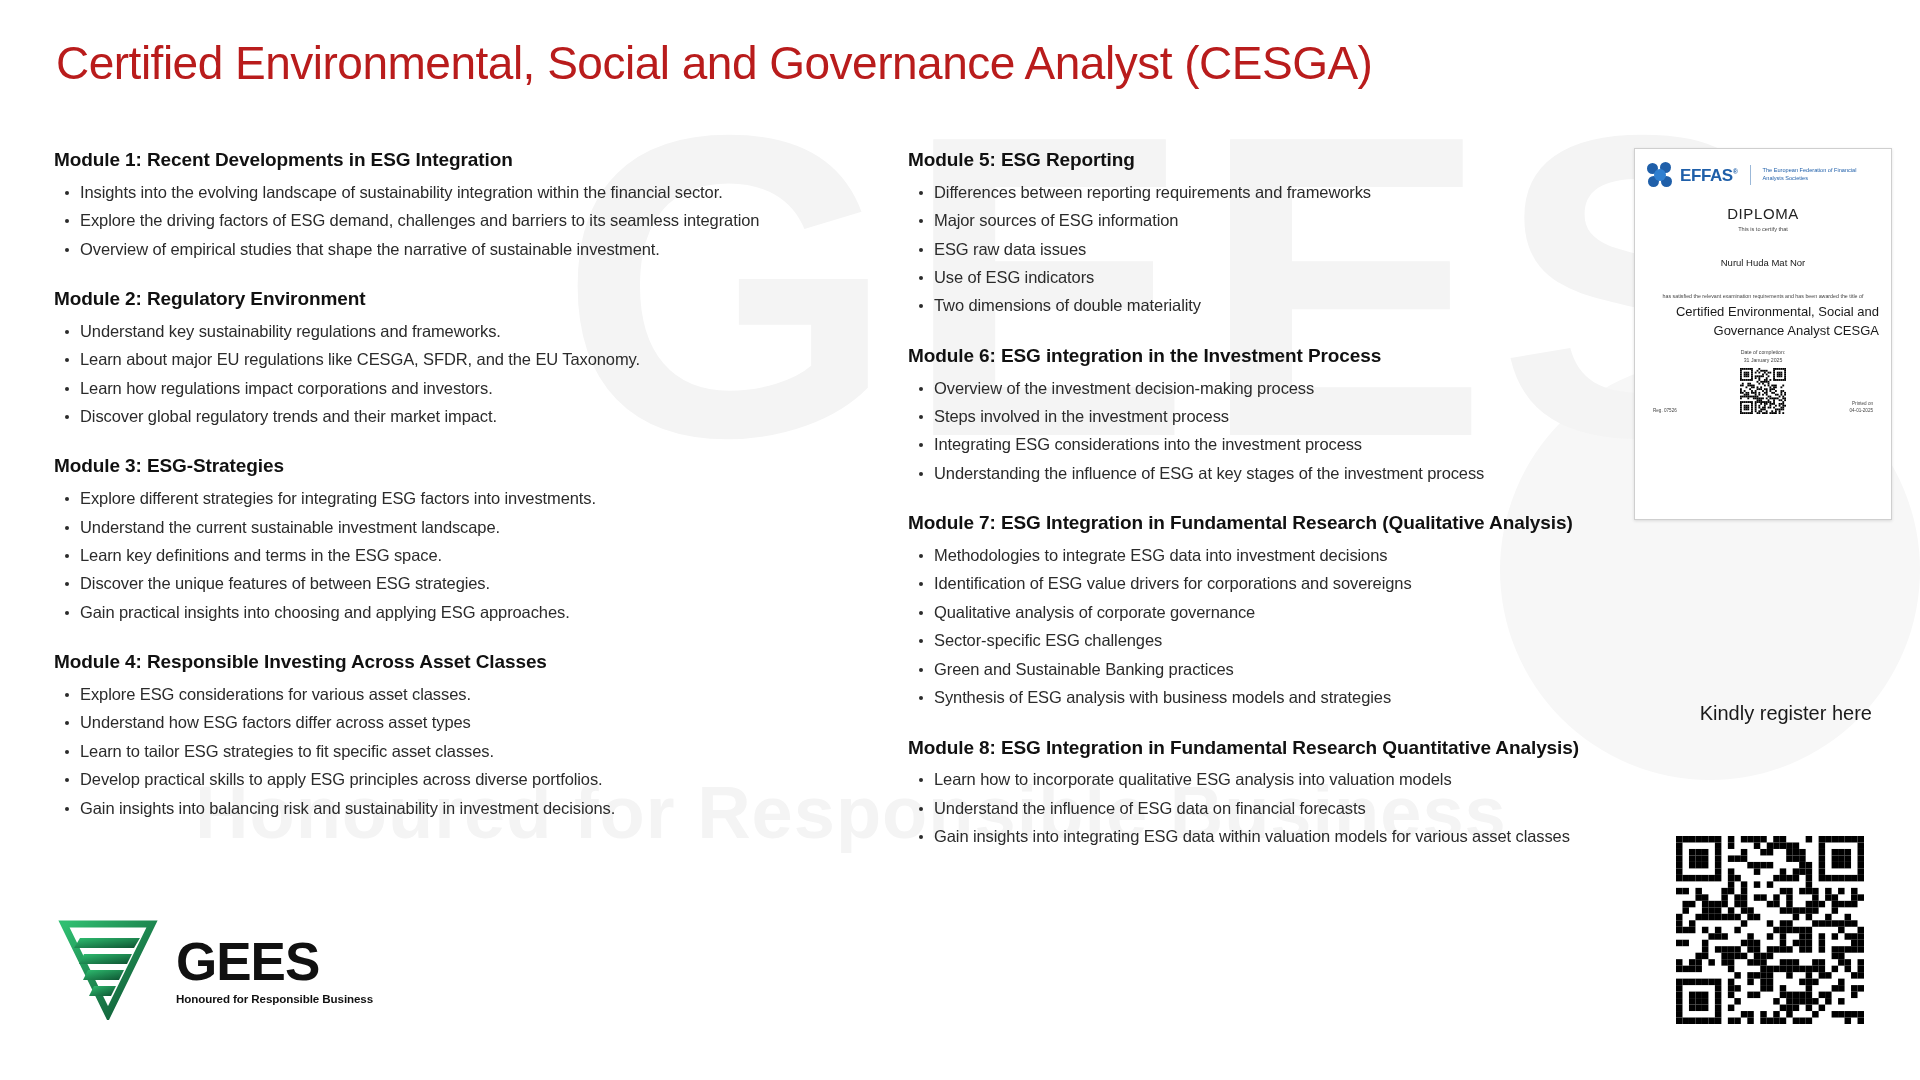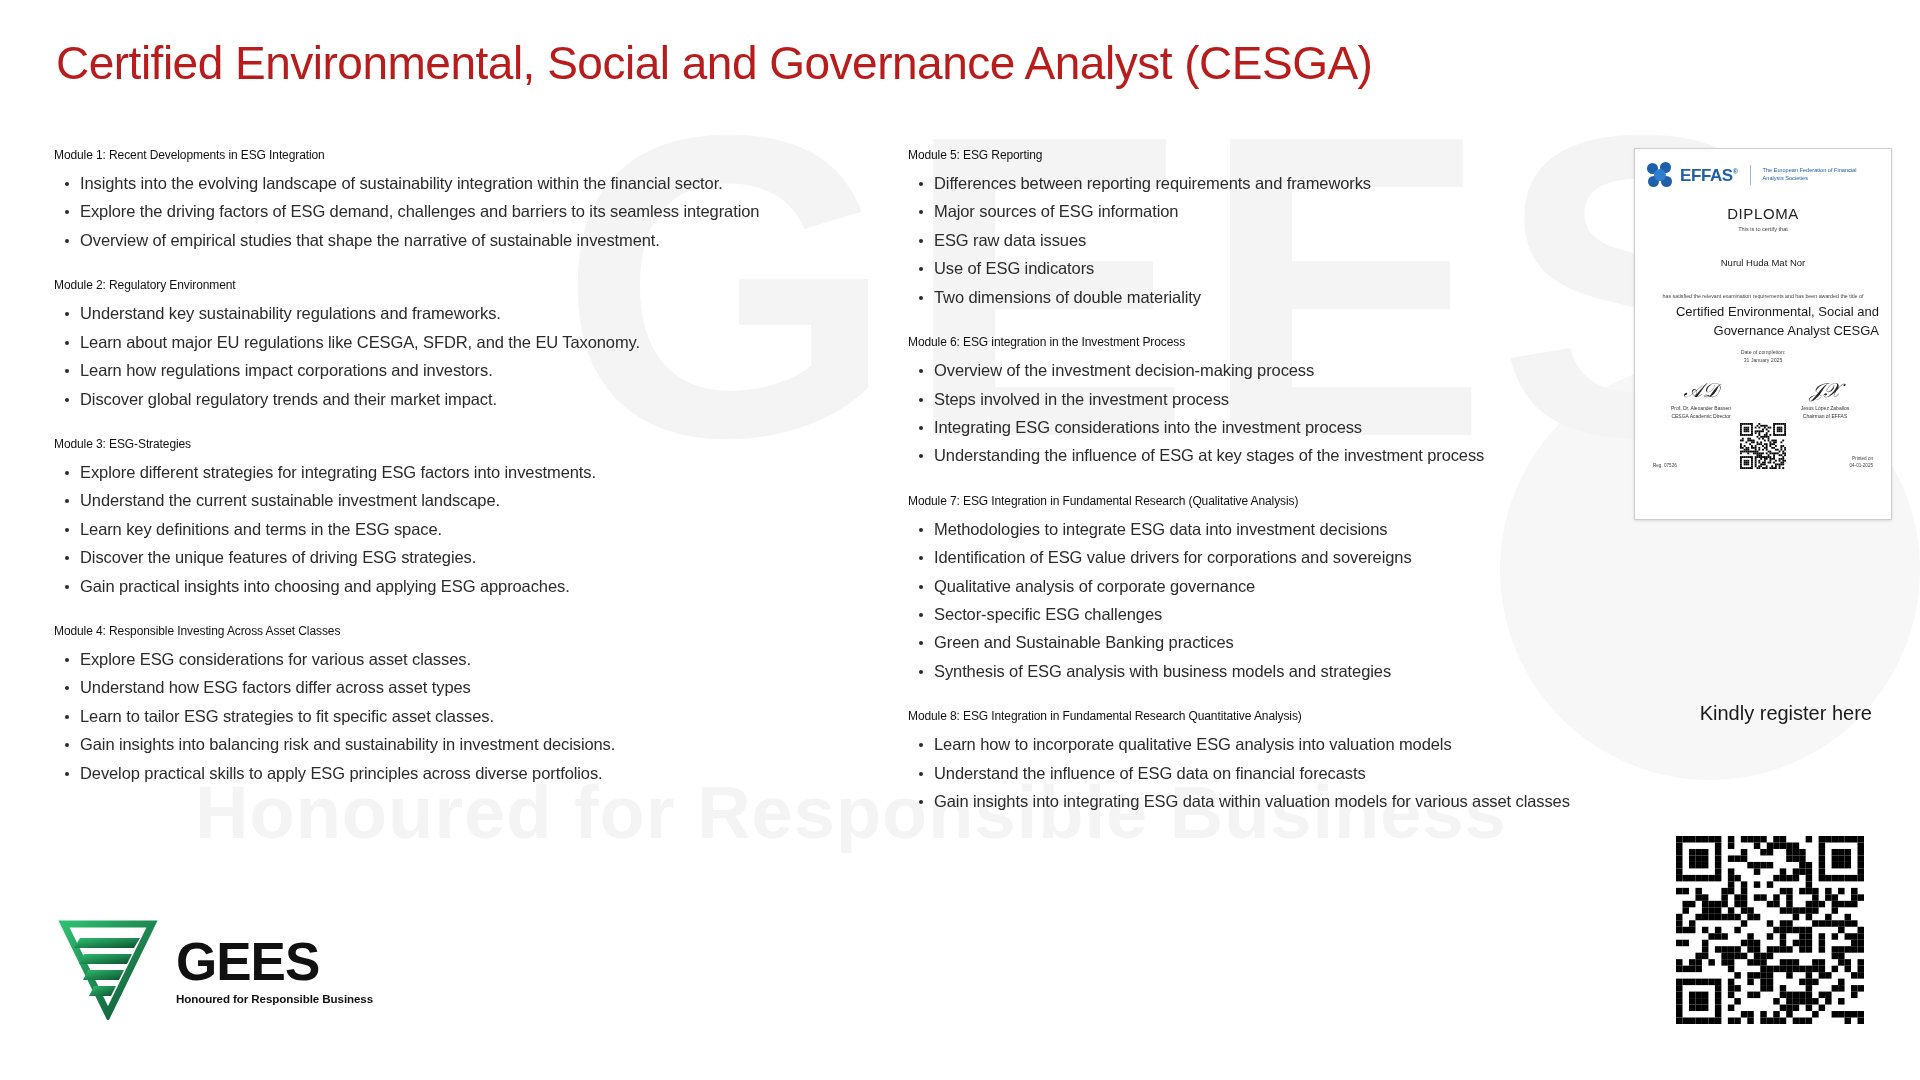--- a/index.html
+++ b/index.html
@@ -78,22 +78,22 @@
     position: absolute;
     z-index: 5;
   }
   .col-left  { left: 54px;  top: 148px;  width: 820px; }
   .col-right { left: 908px; top: 148px;  width: 740px; }
 
   .module { margin-bottom: 26px; }
   .module:last-child { margin-bottom: 0; }
 
   .module-title {
-    font-size: 12px;
-    font-weight: 400;
+    font-size: 19px;
+    font-weight: 700;
     color: #111111;
     margin-bottom: 9px;
     letter-spacing: -0.1px;
     line-height: 1.25;
   }
 
   .module-list {
     list-style: none;
     padding-left: 26px;
   }
@@ -331,32 +331,32 @@
           <li>Learn how regulations impact corporations and investors.</li>
           <li>Discover global regulatory trends and their market impact.</li>
         </ul>
       </div>
       <div class="module">
         <div class="module-title">Module 3: ESG-Strategies</div>
         <ul class="module-list">
           <li>Explore different strategies for integrating ESG factors into investments.</li>
           <li>Understand the current sustainable investment landscape.</li>
           <li>Learn key definitions and terms in the ESG space.</li>
-          <li>Discover the unique features of driving ESG strategies.</li>
+          <li>Discover the unique features of between ESG strategies.</li>
           <li>Gain practical insights into choosing and applying ESG approaches.</li>
         </ul>
       </div>
       <div class="module">
         <div class="module-title">Module 4: Responsible Investing Across Asset Classes</div>
         <ul class="module-list">
           <li>Explore ESG considerations for various asset classes.</li>
           <li>Understand how ESG factors differ across asset types</li>
           <li>Learn to tailor ESG strategies to fit specific asset classes.</li>
+          <li>Develop practical skills to apply ESG principles across diverse portfolios.</li>
           <li>Gain insights into balancing risk and sustainability in investment decisions.</li>
-          <li>Develop practical skills to apply ESG principles across diverse portfolios.</li>
         </ul>
       </div>
     </div>
 
   <div class="col col-right" id="col-right">
       <div class="module">
         <div class="module-title">Module 5: ESG Reporting</div>
         <ul class="module-list">
           <li>Differences between reporting requirements and frameworks</li>
           <li>Major sources of ESG information</li>
@@ -415,32 +415,20 @@
     <div class="dip-word">DIPLOMA</div>
     <div class="dip-certify">This is to certify that</div>
     <div class="dip-name">Nurul Huda Mat Nor</div>
     <div class="dip-satisfied">has satisfied the relevant examination requirements and has been awarded the title of</div>
     <div class="dip-award">Certified Environmental, Social and Governance Analyst CESGA</div>
     <div class="dip-date-label">
       <span>Date of completion:</span><br>
       <span>31 January 2025</span>
     </div>
 
-    <div class="dip-signs">
-      <div class="dip-sign">
-        <div class="sig-glyph">𝒜𝒟</div>
-        <div class="sig-name">Prof. Dr. Alexander Bassen</div>
-        <div class="sig-role">CESGA Academic Director</div>
-      </div>
-      <div class="dip-sign">
-        <div class="sig-glyph">𝒥𝒳</div>
-        <div class="sig-name">Jesús López Zaballos</div>
-        <div class="sig-role">Chairman of EFFAS</div>
-      </div>
-    </div>
 
     <div class="dip-footer">
       <div class="dip-reg">Reg. 07526</div>
       <svg class="dip-qr" viewBox="0 0 25 25" id="qr-diploma">
           <rect width="25" height="25" fill="#ffffff"></rect>
           <rect x="0" y="0" width="1" height="1" fill="#000000"></rect>
           <rect x="1" y="0" width="1" height="1" fill="#000000"></rect>
           <rect x="2" y="0" width="1" height="1" fill="#000000"></rect>
           <rect x="3" y="0" width="1" height="1" fill="#000000"></rect>
           <rect x="4" y="0" width="1" height="1" fill="#000000"></rect>

